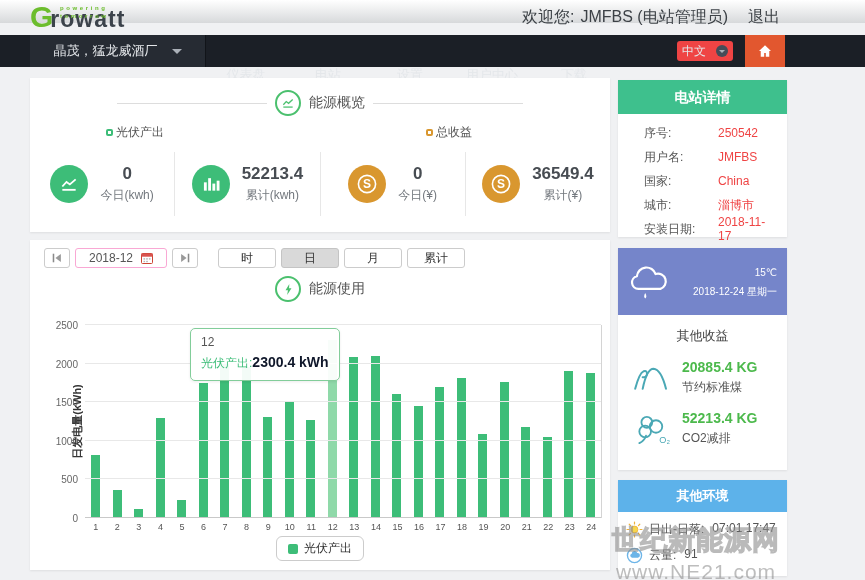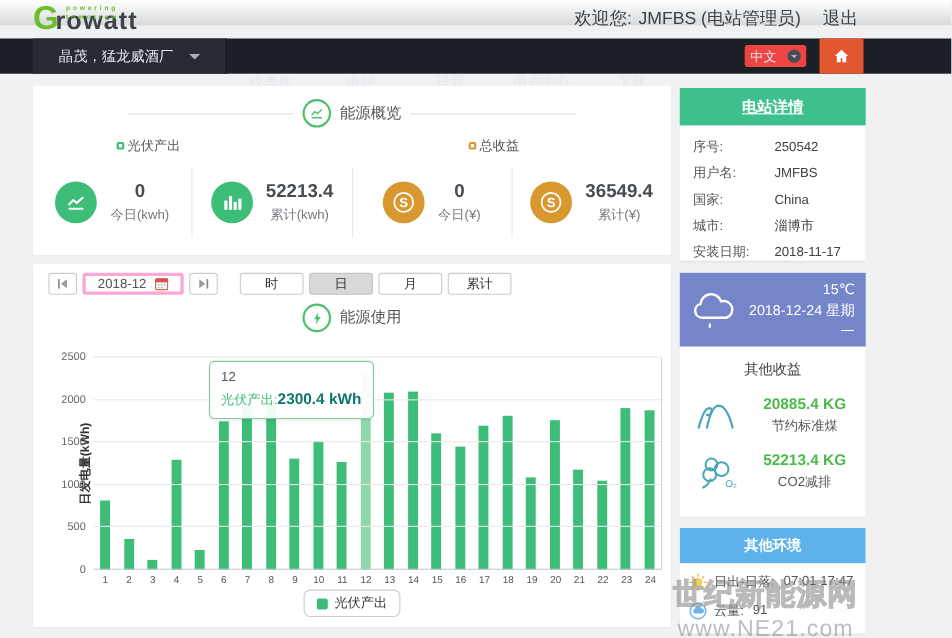--- a/index.html
+++ b/index.html
@@ -61,21 +61,21 @@
   .stat-icon { width:38px; height:38px; border-radius:50%; display:flex; align-items:center;
     justify-content:center; flex:0 0 auto; }
   .stat-text { text-align:center; }
   .stat-value { font-size:17px; font-weight:bold; color:#474c52; }
   .stat-label { font-size:12px; color:#73787e; margin-top:3px; }
   
   #chart-card { left:30px; top:240px; width:580px; height:330px; }
   .controls { position:absolute; left:14px; top:8px; display:flex; gap:5px; align-items:center; }
   .skip-btn { width:26px; height:20px; background:#fff; border:1px solid #ccc; border-radius:3px;
     display:flex; align-items:center; justify-content:center; cursor:pointer; }
-  .date-box { width:92px; height:20px; border:3px solid #f9a8d4; border-radius:3px; background:#fff;
+  .date-box { width:92px; height:20px; border:1px solid #f9a8d4; border-radius:3px; background:#fff;
     display:flex; align-items:center; justify-content:center; gap:8px; color:#555; cursor:pointer; }
   .range-btn { width:58px; height:20px; background:#fff; border:1px solid #ccc; border-radius:3px;
     display:flex; align-items:center; justify-content:center; color:#333; cursor:pointer; font-size:12px; }
   .range-btn.active { background:#d9d9d9; border-color:#c4c4c4; }
   .chart-title { position:absolute; left:0; width:580px; top:36px; }
   
   .y-title { position:absolute; left:40px; top:85px; height:193px; width:14px; display:flex;
     align-items:center; justify-content:center; }
   .y-title span { transform:rotate(-90deg); white-space:nowrap; font-size:11px; font-weight:bold; color:#333; }
   .plot { position:absolute; left:55px; top:85px; width:517px; height:193px; border-right:1px solid #d4d4d4; }
@@ -86,41 +86,41 @@
   .bar-col { flex:1; display:flex; justify-content:center; align-items:flex-end; height:100%; }
   .bar { width:9px; background:#3dbd78; cursor:pointer; }
   .bar.hl { background:#8fd9a9; }
   .xlabels { position:absolute; left:55px; top:282px; width:517px; display:flex; }
   .xlabels span { flex:1; text-align:center; font-size:9px; color:#555; }
   .tooltip { position:absolute; left:160px; top:88px; min-width:130px; padding:6px 10px 8px;
     background:rgba(255,255,255,0.94); border:1px solid #82cd9a; border-radius:5px;
     box-shadow:0 1px 3px rgba(0,0,0,0.08); z-index:5; }
   .tooltip .tt-line1 { font-size:12px; color:#555; margin-bottom:5px; }
   .tooltip .tt-series { font-size:12px; color:#3dbd78; }
-  .tooltip .tt-value { font-size:14px; font-weight:bold; color:#0f766e; }
+  .tooltip .tt-value { font-size:14px; font-weight:bold; color:#0f172a; }
   .legend-row { position:absolute; left:0; top:296px; width:580px; display:flex; justify-content:center; }
   .legend-box { display:flex; align-items:center; gap:6px; border:1px solid #ccc; border-radius:6px;
     padding:3px 11px; cursor:pointer; }
   .legend-swatch { width:10px; height:10px; background:#3dbd78; border-radius:2px; }
   .legend-label { font-size:12px; color:#333; }
   
   .panel-header { height:34px; line-height:34px; text-align:center; color:#fff; font-size:14px; font-weight:bold; }
   #details-card { left:618px; top:80px; width:169px; height:157px; }
-  #details-card .panel-header { background:#3ec08d;text-decoration:underline; }
+  #details-card .panel-header { background:#3ec08d; }
   .detail-rows { padding:7px 0 0; }
   .detail-row { display:flex; padding:0 12px; height:24px; align-items:center; font-size:12px; color:#555; }
-  .detail-label { width:74px; flex:0 0 auto; }
-  .detail-value { color:#404040; }
+  .detail-label { width:74px; flex:0 0 auto;margin-left:14px; }
+  .detail-value { color:#ef4444; }
   #weather-card { left:618px; top:248px; width:169px; height:222px; }
   .weather-header { height:67px; background:#7585ca; display:flex; align-items:center; padding:0 10px 0 8px; }
-  .weather-texts { margin-left:auto; text-align:right; color:#fff; font-size:13px; line-height:19px; }
+  .weather-texts { margin-left:auto; text-align:right; color:#fff; font-size:10px; line-height:19px; }
   .benefits-title { text-align:center; margin-top:12px; font-size:13px; color:#444; }
   .benefit-item { display:flex; align-items:center; margin-top:14px; padding:0 6px 0 10px; gap:8px; }
   .benefit-icon { width:46px; flex:0 0 auto; display:flex; justify-content:center; }
-  .benefit-text { flex:1; text-align:center; }
+  .benefit-text { flex:1; }
   .benefit-value { font-size:14px; font-weight:bold; color:#4cb94c; }
   .benefit-label { font-size:12px; color:#555; margin-top:4px; }
   #env-card { left:618px; top:480px; width:169px; height:96px; overflow:hidden; }
   #env-card .panel-header { height:32px; line-height:32px; background:#5db2ea; font-size:13px; }
   .env-row { display:flex; gap:6px; padding:9px 8px 0; font-size:12px; color:#555; }
   .env-value { margin-left:2px; }
   
   .watermark { position:absolute; left:596px; top:522px; width:200px; text-align:center; z-index:40;
     pointer-events:none; }
   .wm1 { font-size:27px; font-weight:bold; letter-spacing:1px; color:rgba(255,255,255,0.15);

